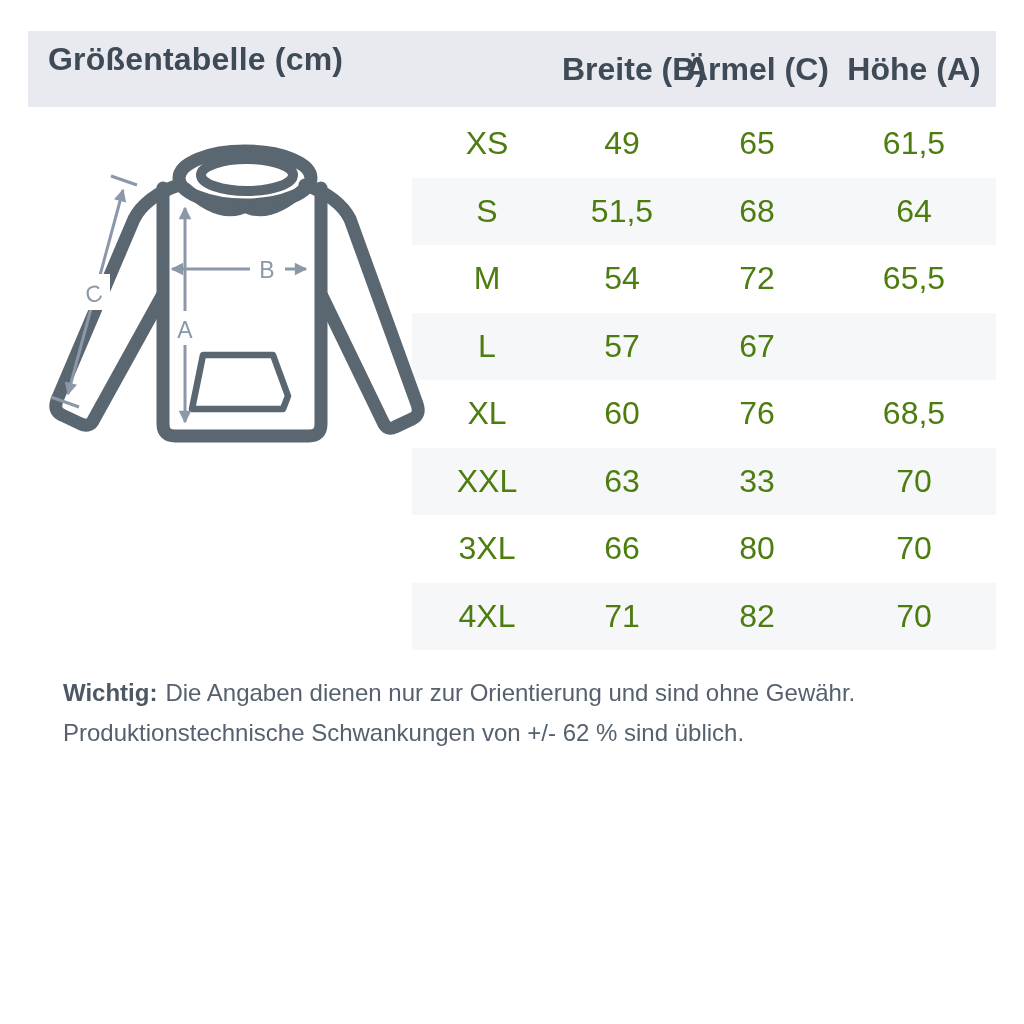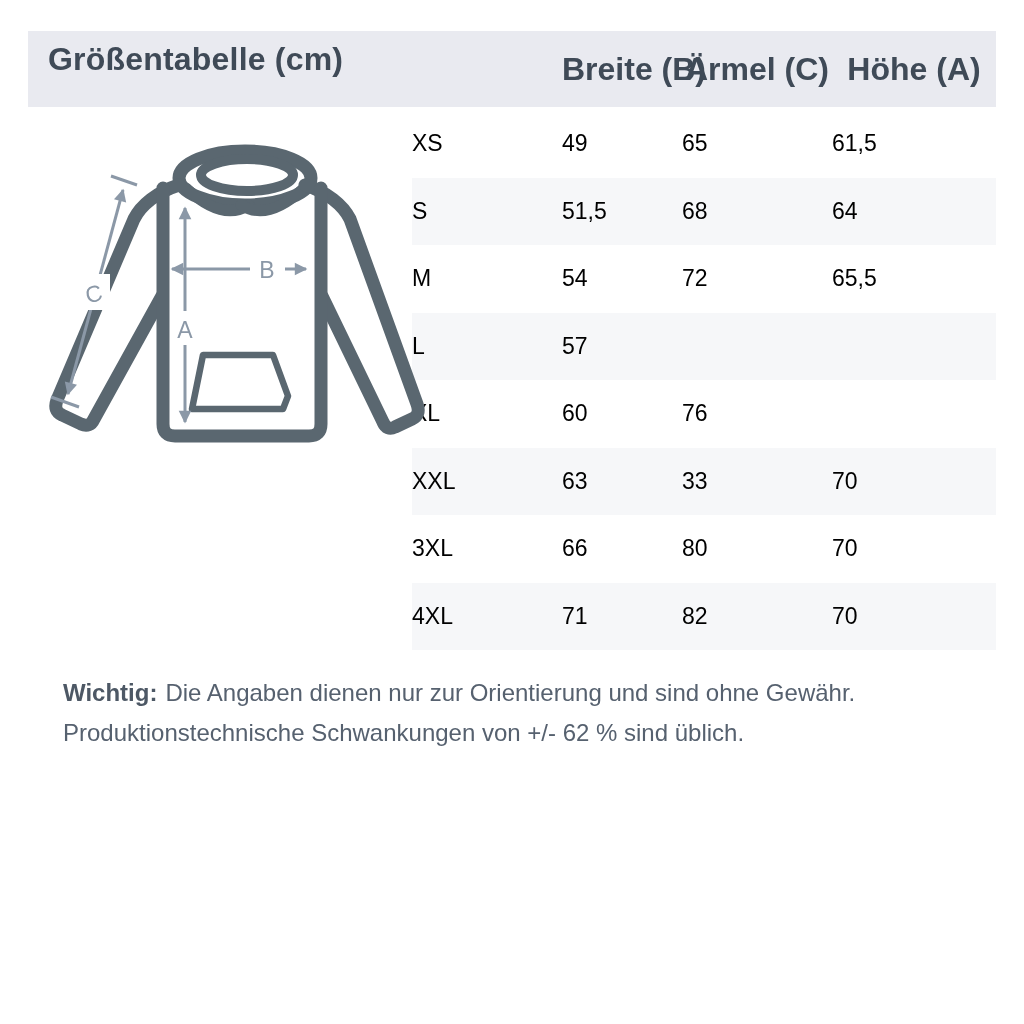--- a/index.html
+++ b/index.html
@@ -27,21 +27,21 @@
     white-space:nowrap;
   }
   .rows{position:absolute;left:412px;top:110px;width:584px;}
   .row{
     height:67.5px;
     display:grid;grid-template-columns:150px 120px 150px 164px;
     align-items:center;
   }
   .row.alt{background:#f6f7f9;}
   .row .cell{
-    font-size:23px;color:#000000;white-space:nowrap;
+    text-align:center;font-size:32px;color:#4d7c0f;white-space:nowrap;
   }
   .diagram{position:absolute;left:45px;top:128px;width:380px;height:330px;}
   .note{
     position:absolute;left:63px;top:673px;width:950px;
     font-size:24px;line-height:40px;color:#56616f;white-space:nowrap;
   }
   .note .note-label{font-weight:bold;margin-right:8px;color:#4d5865;}
 </style>
 </head>
 <body>
@@ -71,25 +71,27 @@
   </div>
     <div class="row">
     <div class="cell">M</div>
     <div class="cell">54</div>
     <div class="cell">72</div>
     <div class="cell">65,5</div>
   </div>
     <div class="row alt">
     <div class="cell">L</div>
     <div class="cell">57</div>
+    <div class="cell">67</div>
   </div>
     <div class="row">
     <div class="cell">XL</div>
     <div class="cell">60</div>
     <div class="cell">76</div>
+    <div class="cell">68,5</div>
   </div>
     <div class="row alt">
     <div class="cell">XXL</div>
     <div class="cell">63</div>
     <div class="cell">33</div>
     <div class="cell">70</div>
   </div>
     <div class="row">
     <div class="cell">3XL</div>
     <div class="cell">66</div>

